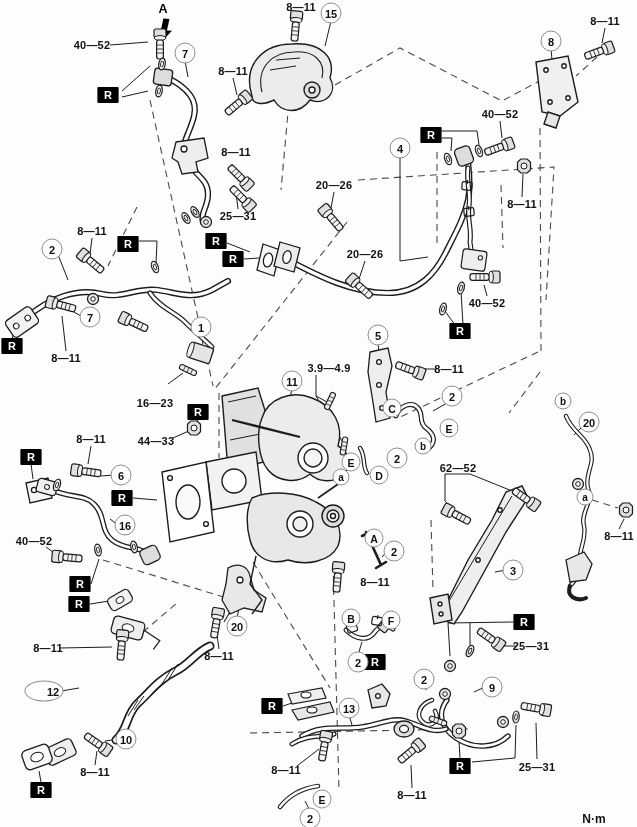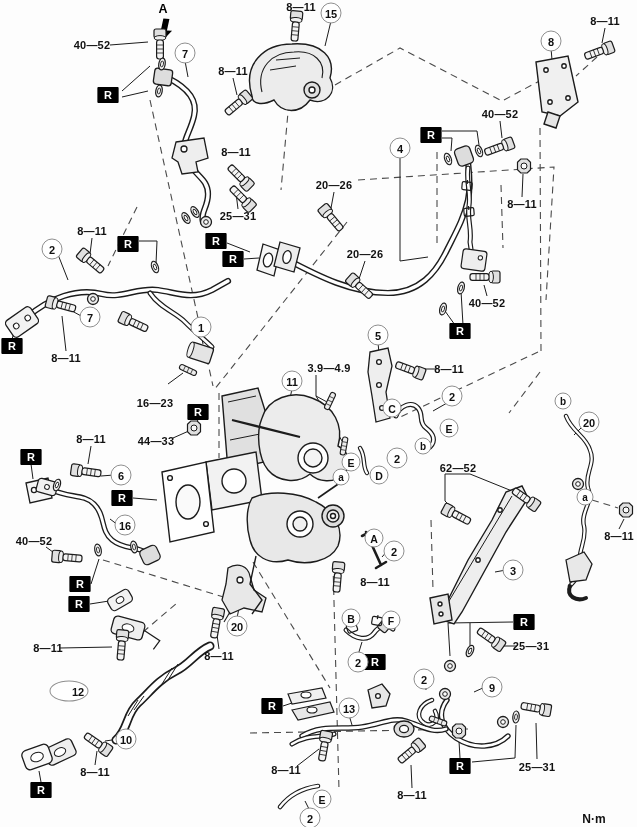--- a/index.html
+++ b/index.html
@@ -435,21 +435,21 @@
       <div class="num" style="left: 589px; top: 422px;">20</div>
       <div class="num" style="left: 397px; top: 458px;">2</div>
       <div class="num" style="left: 121px; top: 475px;">6</div>
       <div class="num" style="left: 125px; top: 525px;">16</div>
       <div class="num" style="left: 394px; top: 551px;">2</div>
       <div class="num" style="left: 513px; top: 570px;">3</div>
       <div class="num" style="left: 237px; top: 626px;">20</div>
       <div class="num" style="left: 358px; top: 662px;">2</div>
       <div class="num" style="left: 424px; top: 679px;">2</div>
       <div class="num" style="left: 492px; top: 687px;">9</div>
-      <div class="num" style="left: 69px; top: 691px; padding-left: 18px;">12</div>
+      <div class="num" style="left: 44px; top: 691px; padding-left: 18px;">12</div>
       <div class="num" style="left: 349px; top: 708px;">13</div>
       <div class="num" style="left: 126px; top: 739px;">10</div>
       <div class="num" style="left: 310px; top: 818px;">2</div>
       <div class="letter" style="left: 392px; top: 408px;">C</div>
       <div class="letter lower" style="left: 563px; top: 401px;">b</div>
       <div class="letter" style="left: 449px; top: 428px;">E</div>
       <div class="letter lower" style="left: 423px; top: 446px;">b</div>
       <div class="letter" style="left: 351px; top: 462px;">E</div>
       <div class="letter" style="left: 379px; top: 475px;">D</div>
       <div class="letter lower" style="left: 341px; top: 477px;">a</div>

